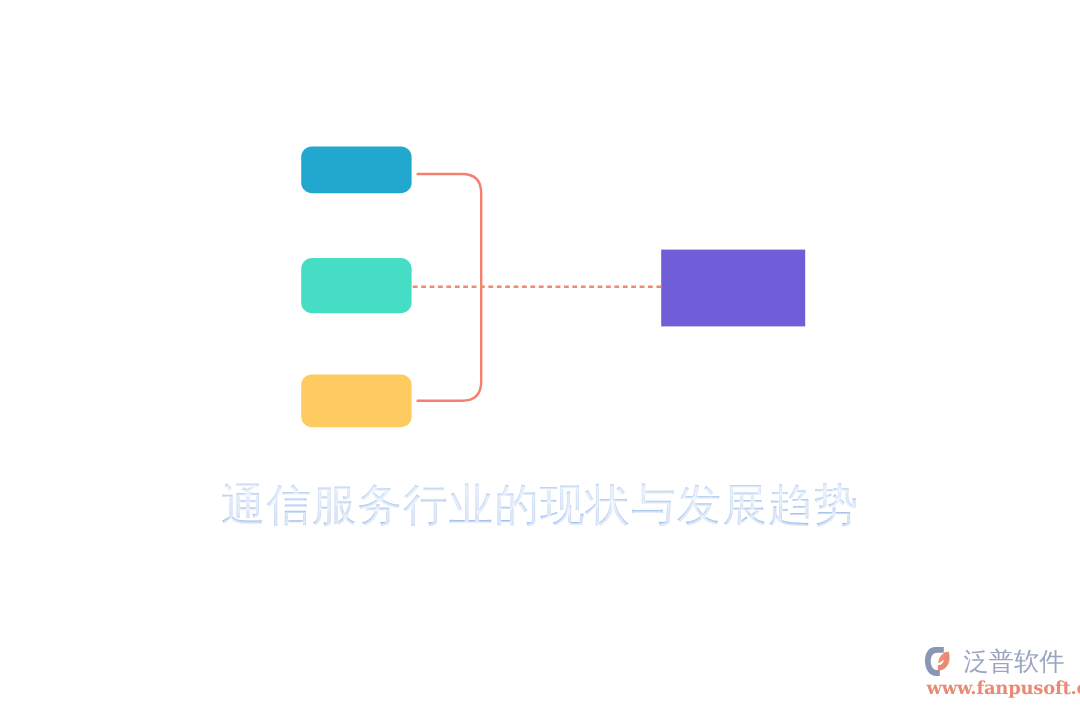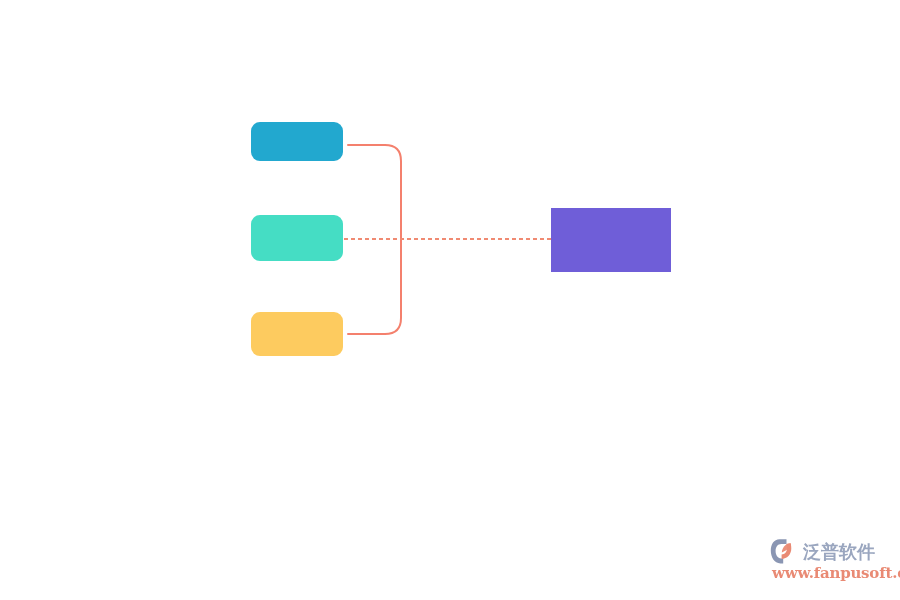--- a/index.html
+++ b/index.html
@@ -99,22 +99,22 @@
     align-items: center;
     gap: 3px;
   }
   #brand-mark {
     width: 30px;
     height: 27px;
     flex: 0 0 auto;
   }
   #brand-name {
     font-family: "DejaVu Sans", "Liberation Sans", sans-serif;
-    font-size: 18px;
-    font-weight: 700;
+    font-size: 21px;
+    font-weight: 400;
     color: #9aa6bf;
     line-height: 27px;
     white-space: nowrap;
   }
   #brand-url {
     position: absolute;
     left: 2px;
     top: 26px;
     font-family: "DejaVu Serif", "Liberation Serif", serif;
     font-size: 15px;
@@ -137,20 +137,21 @@
 
   <div class="node" id="node-purple" style="left: 551px; top: 208px; width: 120px; height: 64px; background: rgb(111, 94, 216);"></div>
 
   <svg id="connectors" viewBox="0 0 900 600" xmlns="http://www.w3.org/2000/svg">
 
     <path id="bracket-path" d="M 348 145 L 385 145 Q 401 145 401 161 L 401 318 Q 401 334 385 334 L 348 334" fill="none" stroke-linecap="round" stroke-linejoin="round" stroke="#f4806d" stroke-width="2"></path>
 
     <line id="dashed-path" x1="344" y1="239" x2="552" y2="239" stroke-linecap="butt" stroke="#f08a72" stroke-width="2" stroke-dasharray="4 3"></line>
   </svg>
 
+  <div id="page-title">通信服务行业的现状与发展趋势</div>
 
   <div id="brand-watermark">
     <div id="brand-row">
       <svg id="brand-mark" viewBox="0 0 30 27" xmlns="http://www.w3.org/2000/svg">
 
         <path d="M 16.5 1.2 L 9.5 1.2 C 3.9 1.2 0.8 6.4 0.8 12.6 C 0.8 19.4 4.3 25.4 10.4 25.4 L 13.2 25.4 L 13.2 20.4 L 11.2 20.4 C 7.6 20.4 5.6 17.0 5.6 13.0 C 5.6 8.7 7.7 5.9 11.3 5.9 L 16.5 5.9 Z" fill="#8a96b3"></path>
 
         <path d="M 20.6 5.2 C 20.6 5.2 21.3 6.9 21.3 10.6 C 21.3 16.5 17.0 21.0 11.6 21.0 L 11.6 16.4 C 14.8 16.4 17.0 13.8 17.0 10.2 C 17.0 7.8 16.3 6.0 16.3 6.0 Z" fill="#e98a74"></path>
         <path d="M 20.6 5.2 C 17.0 5.2 12.4 8.0 11.8 14.6 C 11.8 14.6 15.0 13.2 18.0 11.0 C 20.2 9.4 21.0 7.2 20.6 5.2 Z" fill="#e98a74" opacity="0.95"></path>
       </svg>

